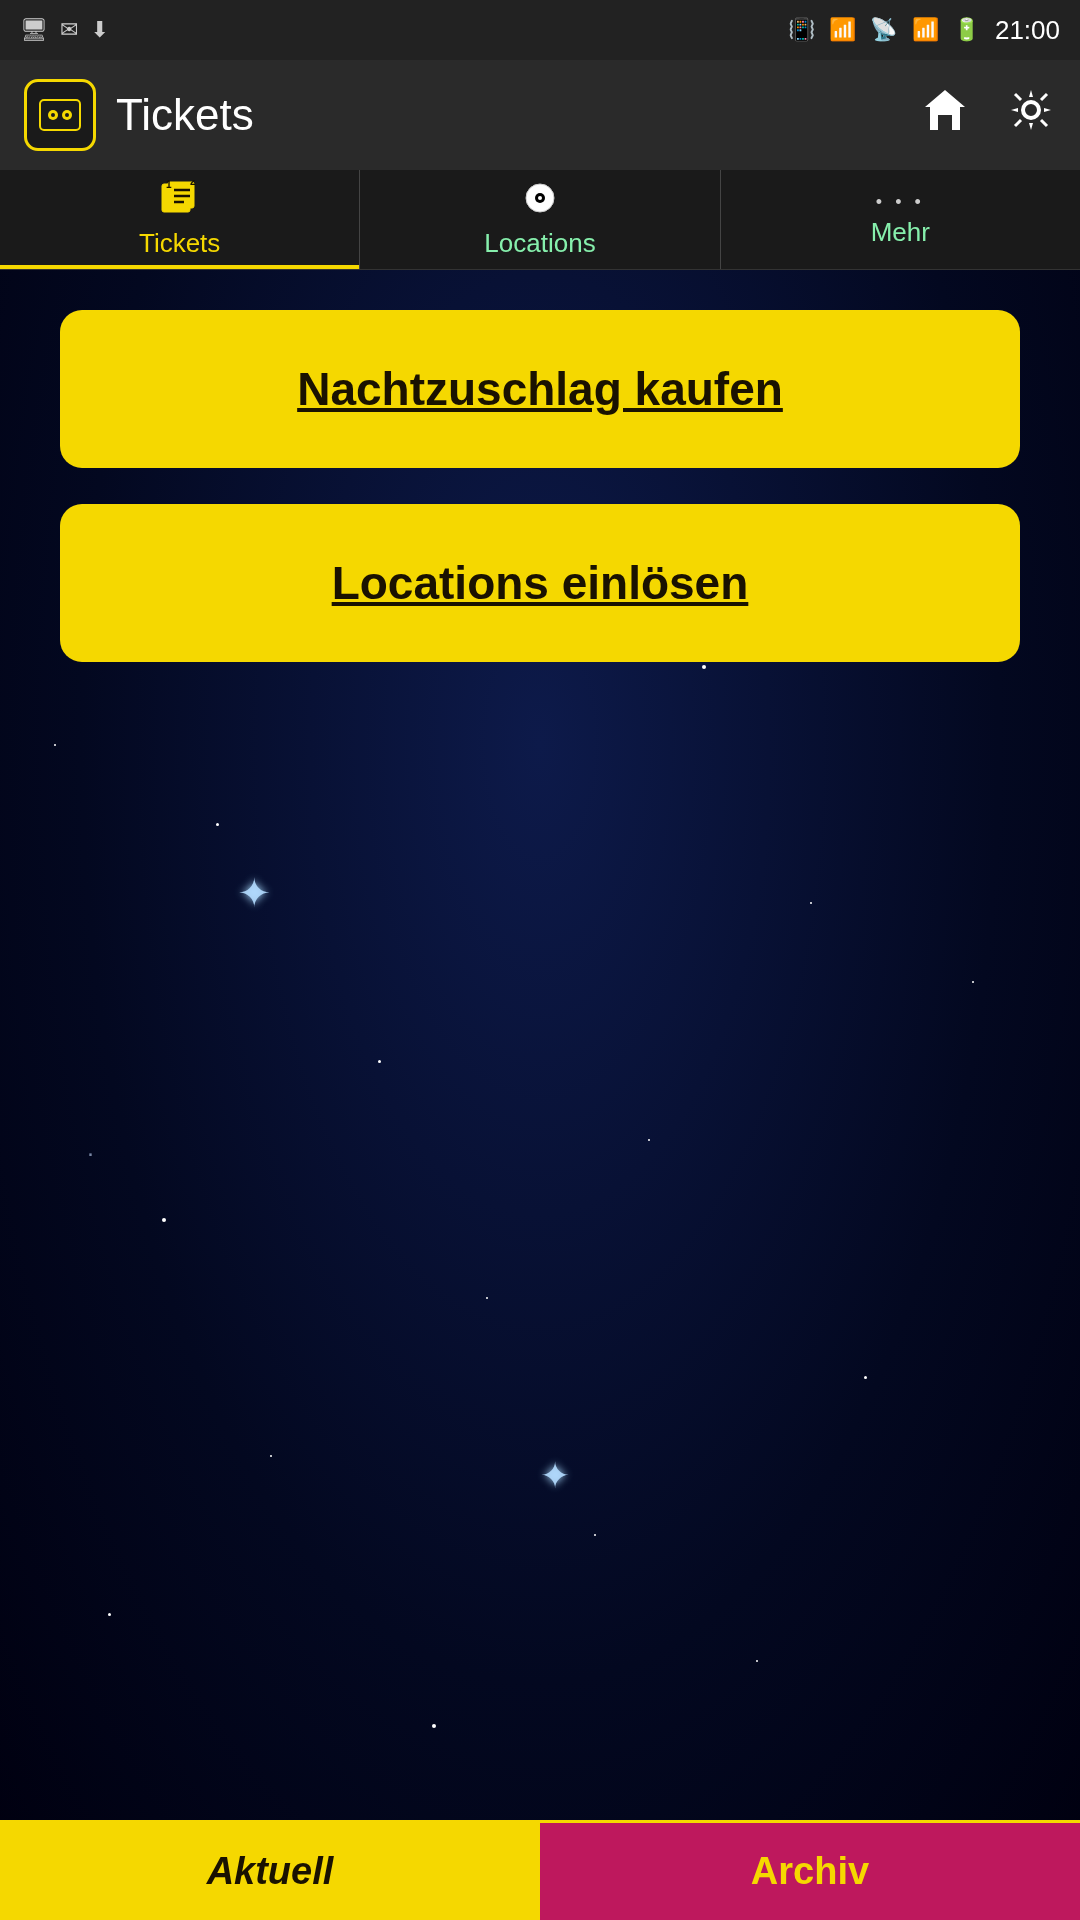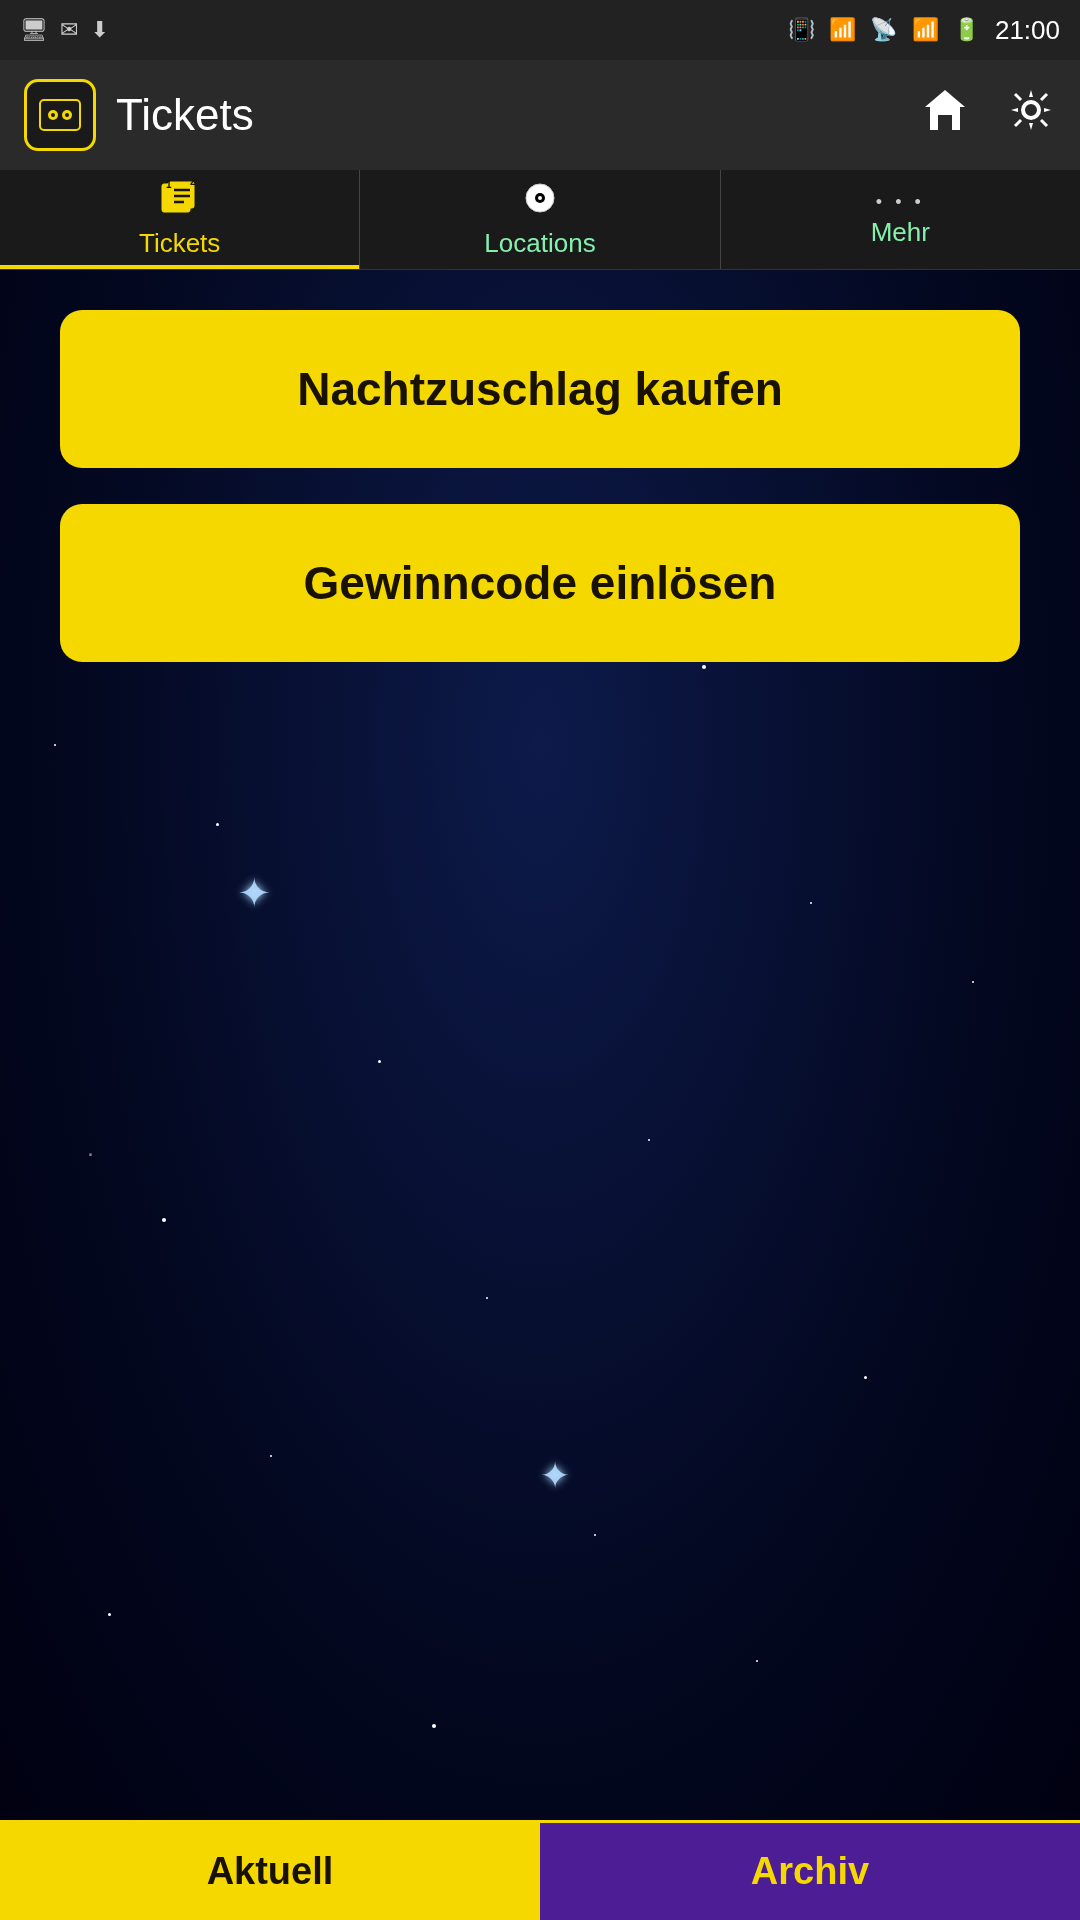--- a/index.html
+++ b/index.html
@@ -180,20 +180,21 @@
       padding: 52px 40px;
       background: #f5d800;
       border: none;
       border-radius: 22px;
       font-size: 46px;
       font-weight: bold;
       color: #1a1200;
       cursor: pointer;
       margin-bottom: 36px;
       text-align: center;
+      text-decoration: underline;
     }
 
     
     #bottom-bar {
       position: absolute;
       bottom: 0;
       left: 0;
       width: 1080px;
       height: 100px;
       display: flex;
@@ -205,23 +206,24 @@
       display: flex;
       align-items: center;
       justify-content: center;
       cursor: pointer;
       font-size: 38px;
       font-weight: bold;
     }
     .bottom-btn.active {
       background: #f5d800;
       color: #1a1200;
+      font-style: italic;
     }
     .bottom-btn.inactive {
-      background: #4c1d95;
+      background: #be185d;
       color: #f5d800;
     }
   </style>
 </head>
 <body>
 
 <div id="status-bar">
   <div class="status-left">
     <span class="status-icon">🖥</span>
     <span class="status-icon">✉</span>
@@ -332,19 +334,19 @@
   <div class="star" style="width:4px;height:4px;top:92%;left:40%"></div>
 
   <div style="position:absolute;top:38%;left:22%;color:rgba(180,220,255,0.9);font-size:40px;text-shadow:0 0 8px #adf;">✦</div>
   <div style="position:absolute;top:75%;left:50%;color:rgba(180,220,255,0.9);font-size:36px;text-shadow:0 0 8px #adf;">✦</div>
   <div style="position:absolute;top:10%;left:85%;color:rgba(180,220,255,0.7);font-size:28px;">·</div>
   <div style="position:absolute;top:55%;left:8%;color:rgba(200,220,255,0.6);font-size:24px;">·</div>
 </div>
 
 <div id="main-content">
   <button class="action-button">Nachtzuschlag kaufen</button>
-  <button class="action-button">Gewinncode einlösen</button>
+  <button class="action-button">Locations einlösen</button>
 </div>
 
 <div id="bottom-bar">
   <div class="bottom-btn active">Aktuell</div>
   <div class="bottom-btn inactive">Archiv</div>
 </div>
 
 </body></html>

